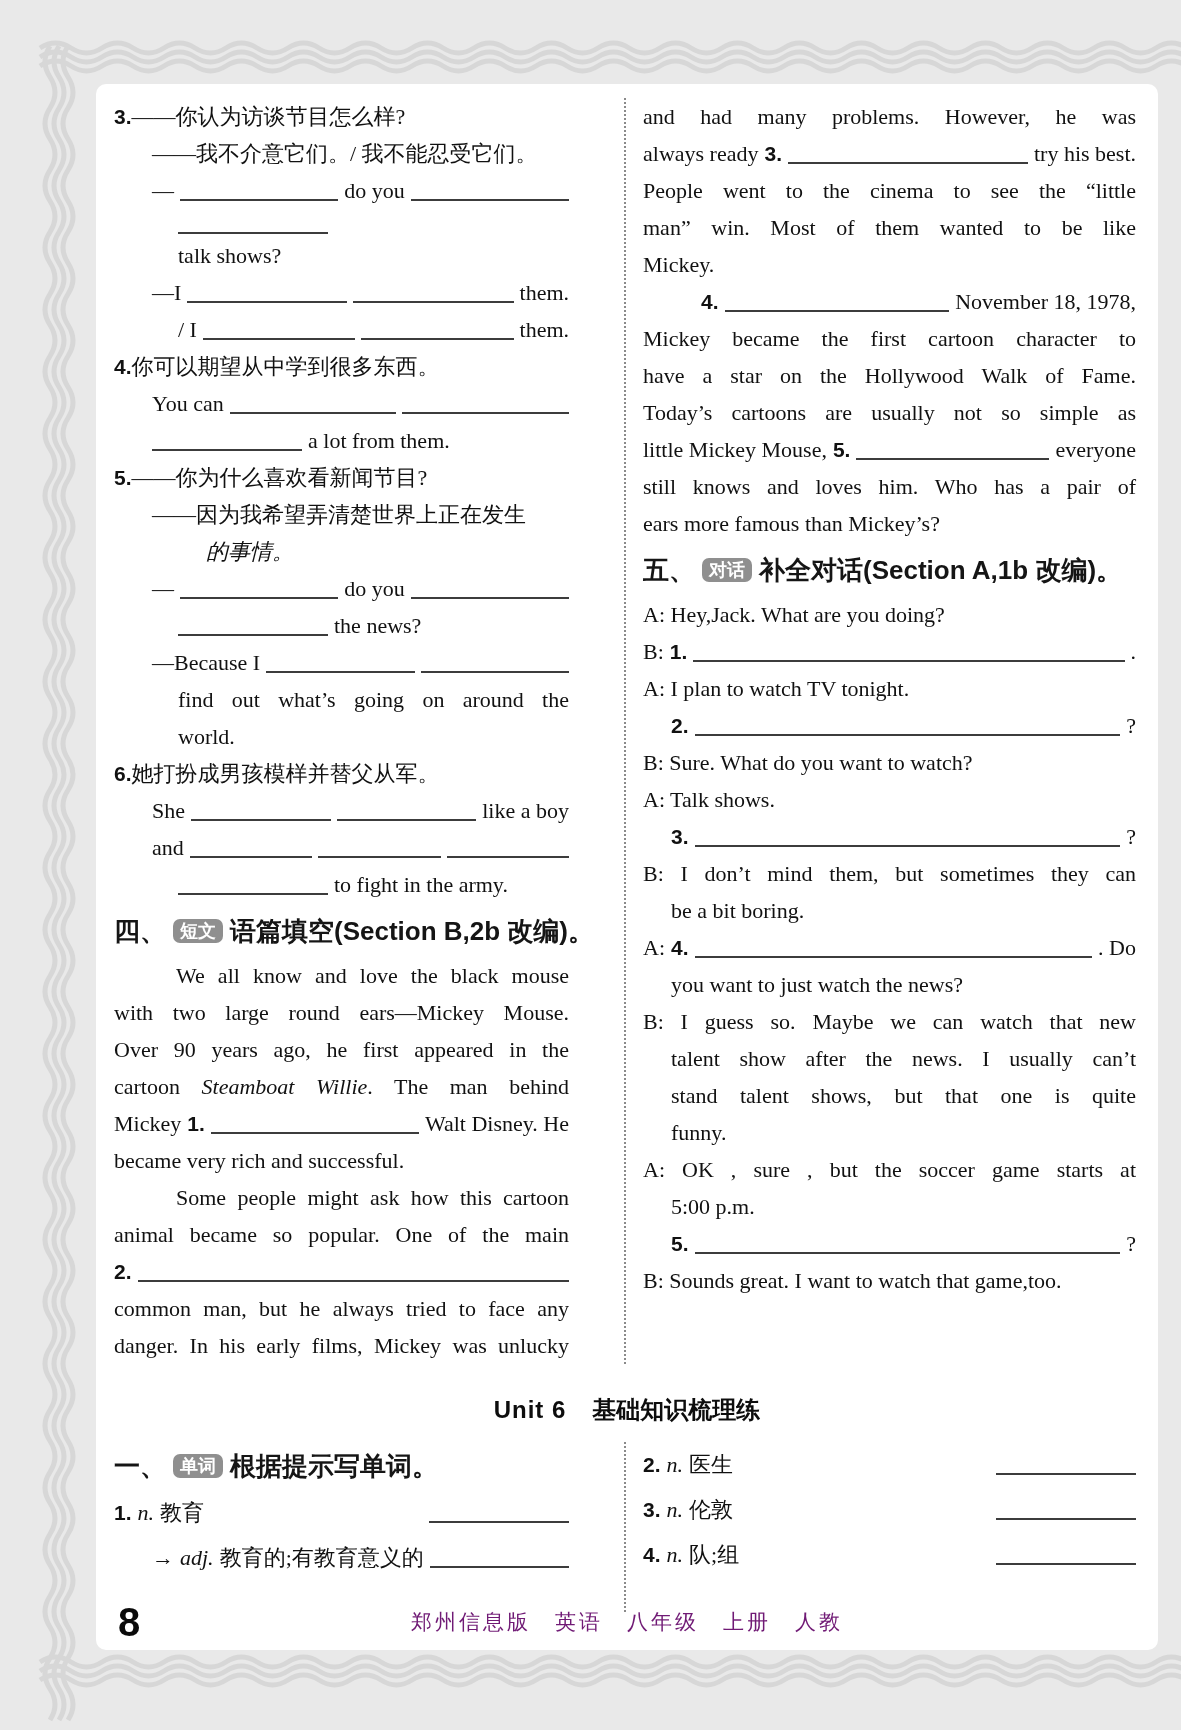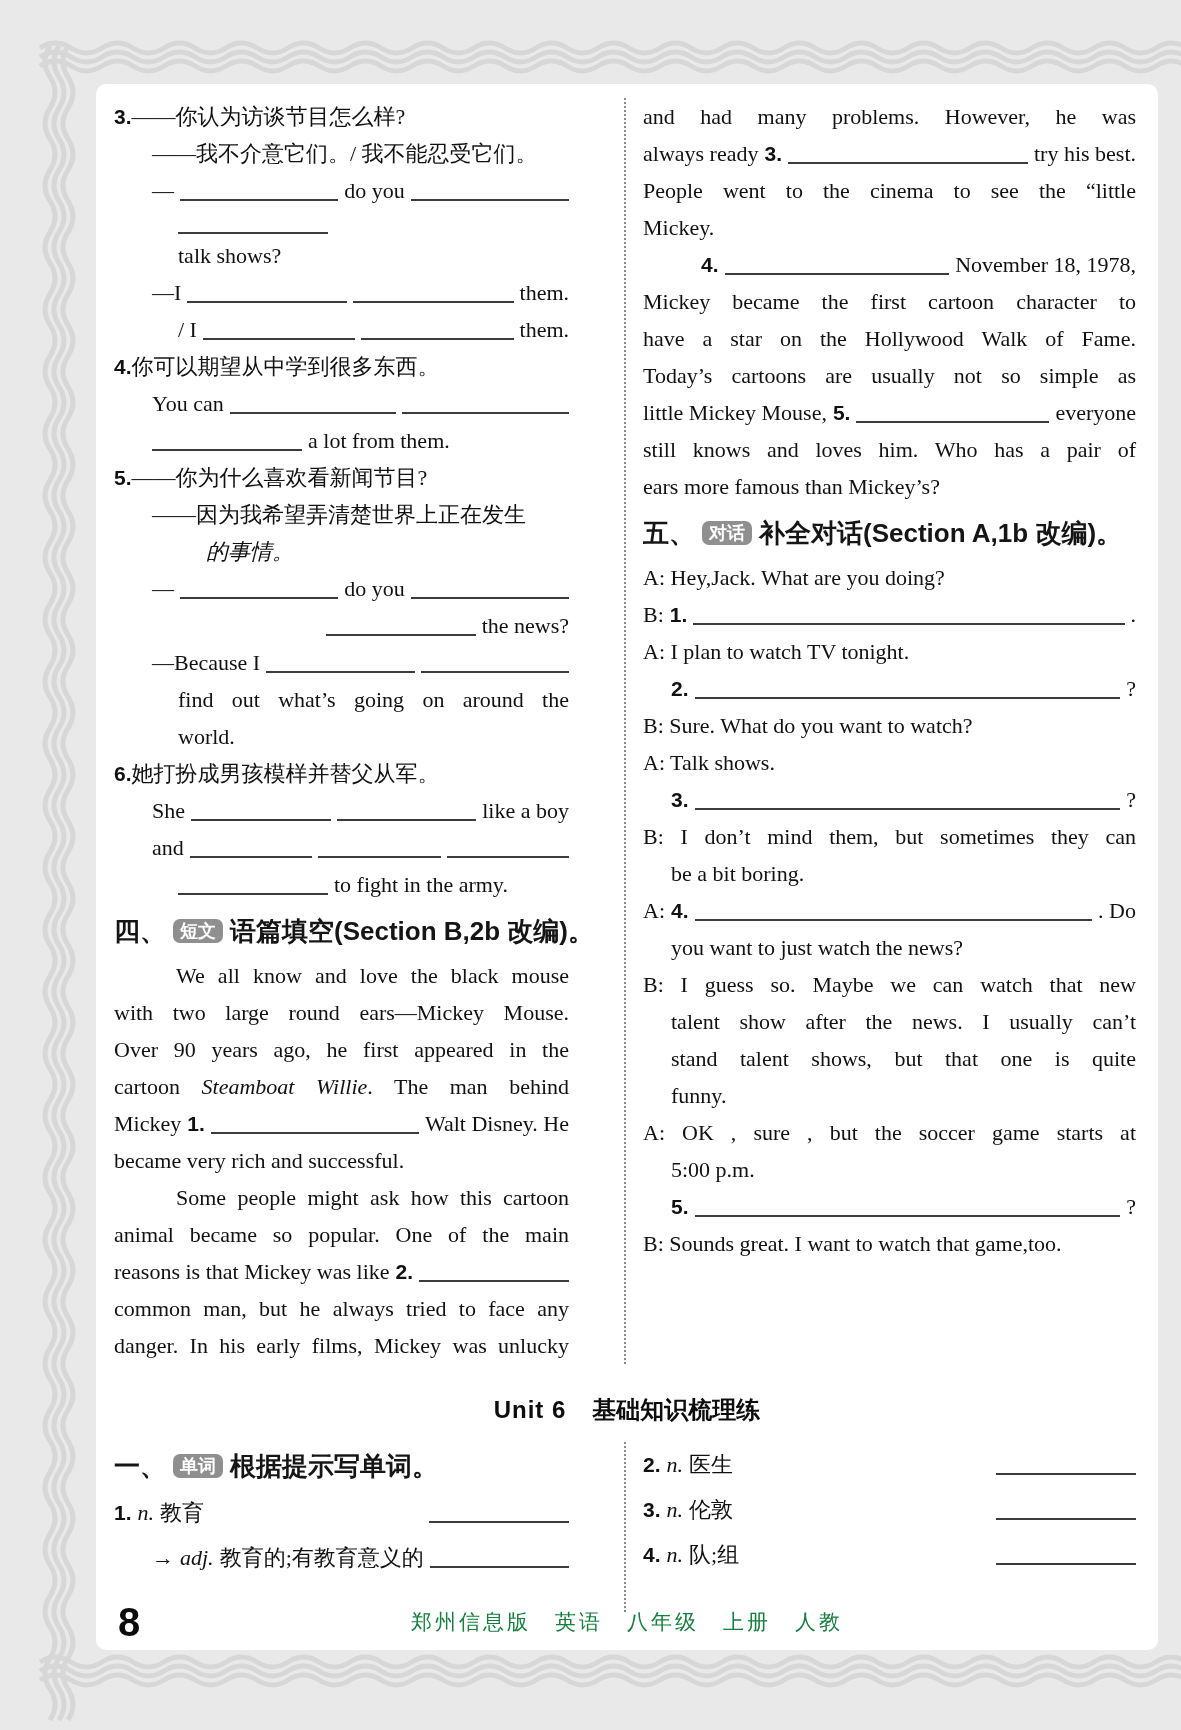--- a/index.html
+++ b/index.html
@@ -62,21 +62,21 @@
   .bsec .line.h{line-height:48px;margin:0;}
 
   .footrow{position:absolute;left:0;right:0;bottom:2px;height:54px;}
   .pagenum{
     position:absolute;left:22px;bottom:6px;
     font-family:"Liberation Sans","DejaVu Sans",sans-serif;
     font-weight:bold;font-size:40px;color:#0a0a0a;line-height:1;
   }
   .foottext{
     position:absolute;left:50%;transform:translateX(-50%);bottom:12px;
-    font-size:21px;letter-spacing:3px;color:#15803d;white-space:nowrap;
+    font-size:21px;letter-spacing:3px;color:#701a75;white-space:nowrap;
   }
 </style>
 </head>
 <body>
 
 <svg id="wave-top" class="wave" width="1141" height="34">
     <path transform="translate(0 0)" d="M0 6 q15.5 -10 31 0 q15.5 10 31 0 q15.5 -10 31 0 q15.5 10 31 0 q15.5 -10 31 0 q15.5 10 31 0 q15.5 -10 31 0 q15.5 10 31 0 q15.5 -10 31 0 q15.5 10 31 0 q15.5 -10 31 0 q15.5 10 31 0 q15.5 -10 31 0 q15.5 10 31 0 q15.5 -10 31 0 q15.5 10 31 0 q15.5 -10 31 0 q15.5 10 31 0 q15.5 -10 31 0 q15.5 10 31 0 q15.5 -10 31 0 q15.5 10 31 0 q15.5 -10 31 0 q15.5 10 31 0 q15.5 -10 31 0 q15.5 10 31 0 q15.5 -10 31 0 q15.5 10 31 0 q15.5 -10 31 0 q15.5 10 31 0 q15.5 -10 31 0 q15.5 10 31 0 q15.5 -10 31 0 q15.5 10 31 0 q15.5 -10 31 0 q15.5 10 31 0 q15.5 -10 31 0 q15.5 10 31 0" fill="none" stroke="#d7d7d7" stroke-width="5"></path>
     <path transform="translate(0 9)" d="M0 6 q15.5 -10 31 0 q15.5 10 31 0 q15.5 -10 31 0 q15.5 10 31 0 q15.5 -10 31 0 q15.5 10 31 0 q15.5 -10 31 0 q15.5 10 31 0 q15.5 -10 31 0 q15.5 10 31 0 q15.5 -10 31 0 q15.5 10 31 0 q15.5 -10 31 0 q15.5 10 31 0 q15.5 -10 31 0 q15.5 10 31 0 q15.5 -10 31 0 q15.5 10 31 0 q15.5 -10 31 0 q15.5 10 31 0 q15.5 -10 31 0 q15.5 10 31 0 q15.5 -10 31 0 q15.5 10 31 0 q15.5 -10 31 0 q15.5 10 31 0 q15.5 -10 31 0 q15.5 10 31 0 q15.5 -10 31 0 q15.5 10 31 0 q15.5 -10 31 0 q15.5 10 31 0 q15.5 -10 31 0 q15.5 10 31 0 q15.5 -10 31 0 q15.5 10 31 0 q15.5 -10 31 0 q15.5 10 31 0" fill="none" stroke="#d7d7d7" stroke-width="5"></path>
     <path transform="translate(0 18)" d="M0 6 q15.5 -10 31 0 q15.5 10 31 0 q15.5 -10 31 0 q15.5 10 31 0 q15.5 -10 31 0 q15.5 10 31 0 q15.5 -10 31 0 q15.5 10 31 0 q15.5 -10 31 0 q15.5 10 31 0 q15.5 -10 31 0 q15.5 10 31 0 q15.5 -10 31 0 q15.5 10 31 0 q15.5 -10 31 0 q15.5 10 31 0 q15.5 -10 31 0 q15.5 10 31 0 q15.5 -10 31 0 q15.5 10 31 0 q15.5 -10 31 0 q15.5 10 31 0 q15.5 -10 31 0 q15.5 10 31 0 q15.5 -10 31 0 q15.5 10 31 0 q15.5 -10 31 0 q15.5 10 31 0 q15.5 -10 31 0 q15.5 10 31 0 q15.5 -10 31 0 q15.5 10 31 0 q15.5 -10 31 0 q15.5 10 31 0 q15.5 -10 31 0 q15.5 10 31 0 q15.5 -10 31 0 q15.5 10 31 0" fill="none" stroke="#d7d7d7" stroke-width="5"></path>
   </svg>
@@ -131,21 +131,21 @@
         </div>
         <div class="line"><span class="num">5.</span><span class="t">——你为什么喜欢看新闻节目?</span></div>
         <div class="line" style="padding-left: 38px;"><span class="t">——因为我希望弄清楚世界上正在发生</span></div>
         <div class="line" style="padding-left: 92px; font-style: italic;"><span class="t">的事情。</span></div>
         <div class="line fx" style="padding-left: 38px;">
           <span class="t">—</span>
           <span class="blank grow"></span>
           <span class="t">do you</span>
           <span class="blank grow"></span>
         </div>
-        <div class="line fx" style="padding-left: 64px; justify-content: flex-end;">
+        <div class="line fx" style="padding-left: 64px;">
           <span class="blank fixed" style="width: 150px;"></span>
           <span class="t">the news?</span>
         </div>
         <div class="line fx" style="padding-left: 38px;">
           <span class="t">—Because I</span>
           <span class="blank grow"></span>
           <span class="blank grow"></span>
         </div>
         <div class="line jl" style="padding-left: 64px;"><span class="t">find out what’s going on around the</span></div>
         <div class="line" style="padding-left: 64px;"><span class="t">world.</span></div>
@@ -178,36 +178,36 @@
         <div class="line fx">
           <span class="t">Mickey</span>
           <span class="num">1.</span>
           <span class="blank grow"></span>
           <span class="t">Walt Disney. He</span>
         </div>
         <div class="line"><span class="t">became very rich and successful.</span></div>
         <div class="line jl"><span class="sp" style="width: 62px;"></span><span class="t">Some people might ask how this cartoon</span></div>
         <div class="line jl"><span class="t">animal became so popular. One of the main</span></div>
         <div class="line fx">
-          <span class="t">reasons is that Mickey was like</span>
           <span class="num">2.</span>
           <span class="blank grow"></span>
         </div>
         <div class="line jl"><span class="t">common man, but he always tried to face any</span></div>
         <div class="line jl"><span class="t">danger. In his early films, Mickey was unlucky</span></div>
       </div>
     <div class="colR" id="top-right">
         <div class="line jl"><span class="t">and had many problems. However, he was</span></div>
         <div class="line fx">
           <span class="t">always ready</span>
           <span class="num">3.</span>
           <span class="blank grow"></span>
           <span class="t">try his best.</span>
         </div>
         <div class="line jl"><span class="t">People went to the cinema to see the “little</span></div>
+        <div class="line jl"><span class="t">man” win. Most of them wanted to be like</span></div>
         <div class="line"><span class="t">Mickey.</span></div>
         <div class="line fx">
           <span class="sp" style="width: 52px;"></span>
           <span class="num">4.</span>
           <span class="blank grow"></span>
           <span class="t">November 18, 1978,</span>
         </div>
         <div class="line jl"><span class="t">Mickey became the first cartoon character to</span></div>
         <div class="line jl"><span class="t">have a star on the Hollywood Walk of Fame.</span></div>
         <div class="line jl"><span class="t">Today’s cartoons are usually not so simple as</span></div>

